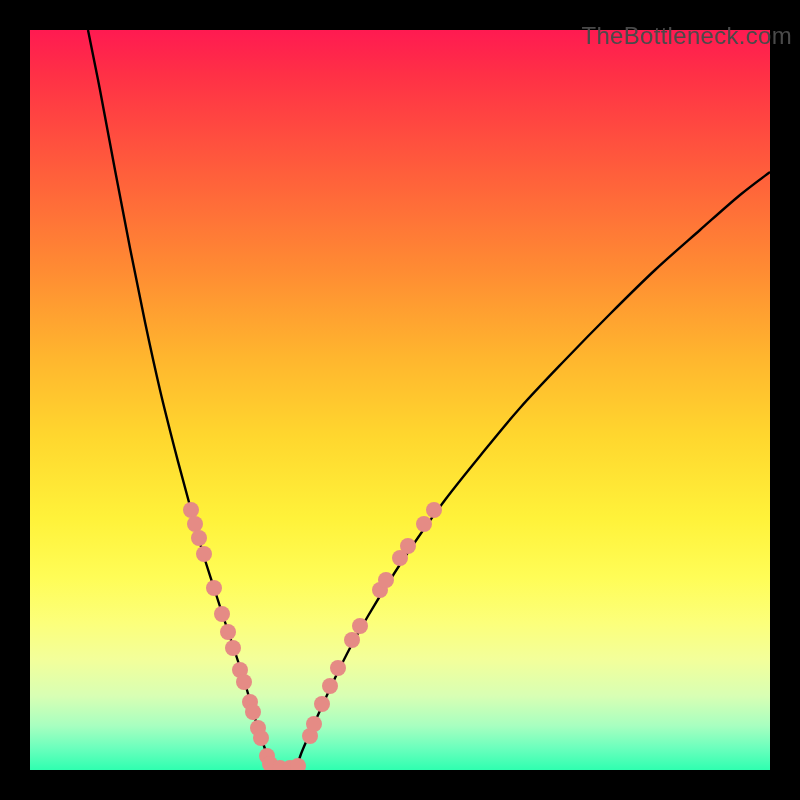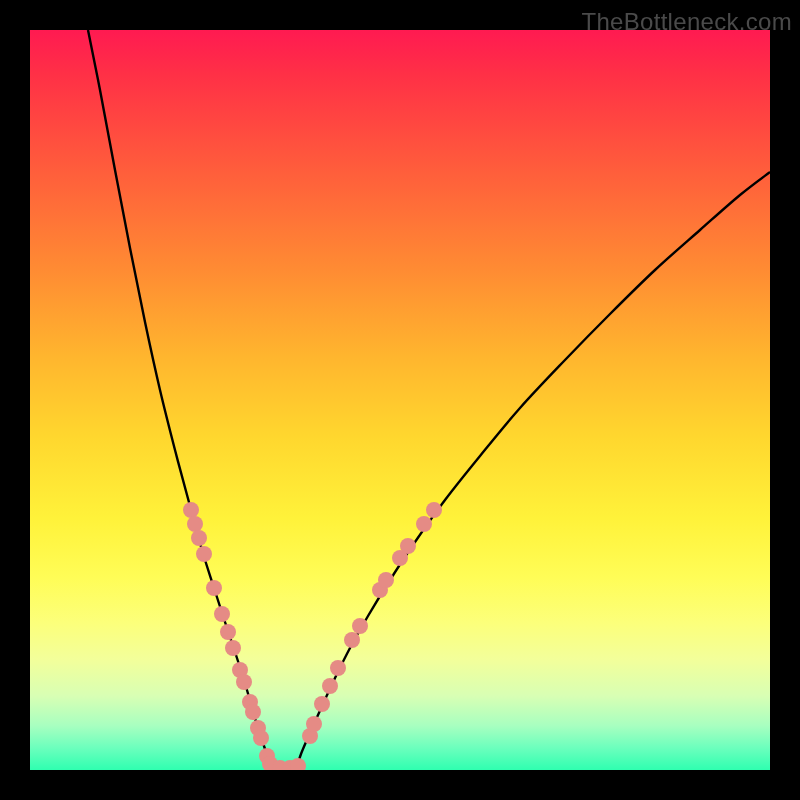--- a/index.html
+++ b/index.html
@@ -38,21 +38,21 @@
       #fcff7a 80%,
       #f3ff9a 85%,
       #d8ffb4 90%,
       #a8ffc0 94%,
       #6cffbd 97%,
       #2fffb0 100%
     );
   }
   .watermark {
     position: absolute;
-    top: 8px;
+    top: 22px;
     right: 8px;
     color: #4a4a4a;
     font-size: 24px;
     font-weight: 500;
     letter-spacing: 0.3px;
     user-select: none;
   }
   svg.curves {
     position: absolute;
     left: 0;

